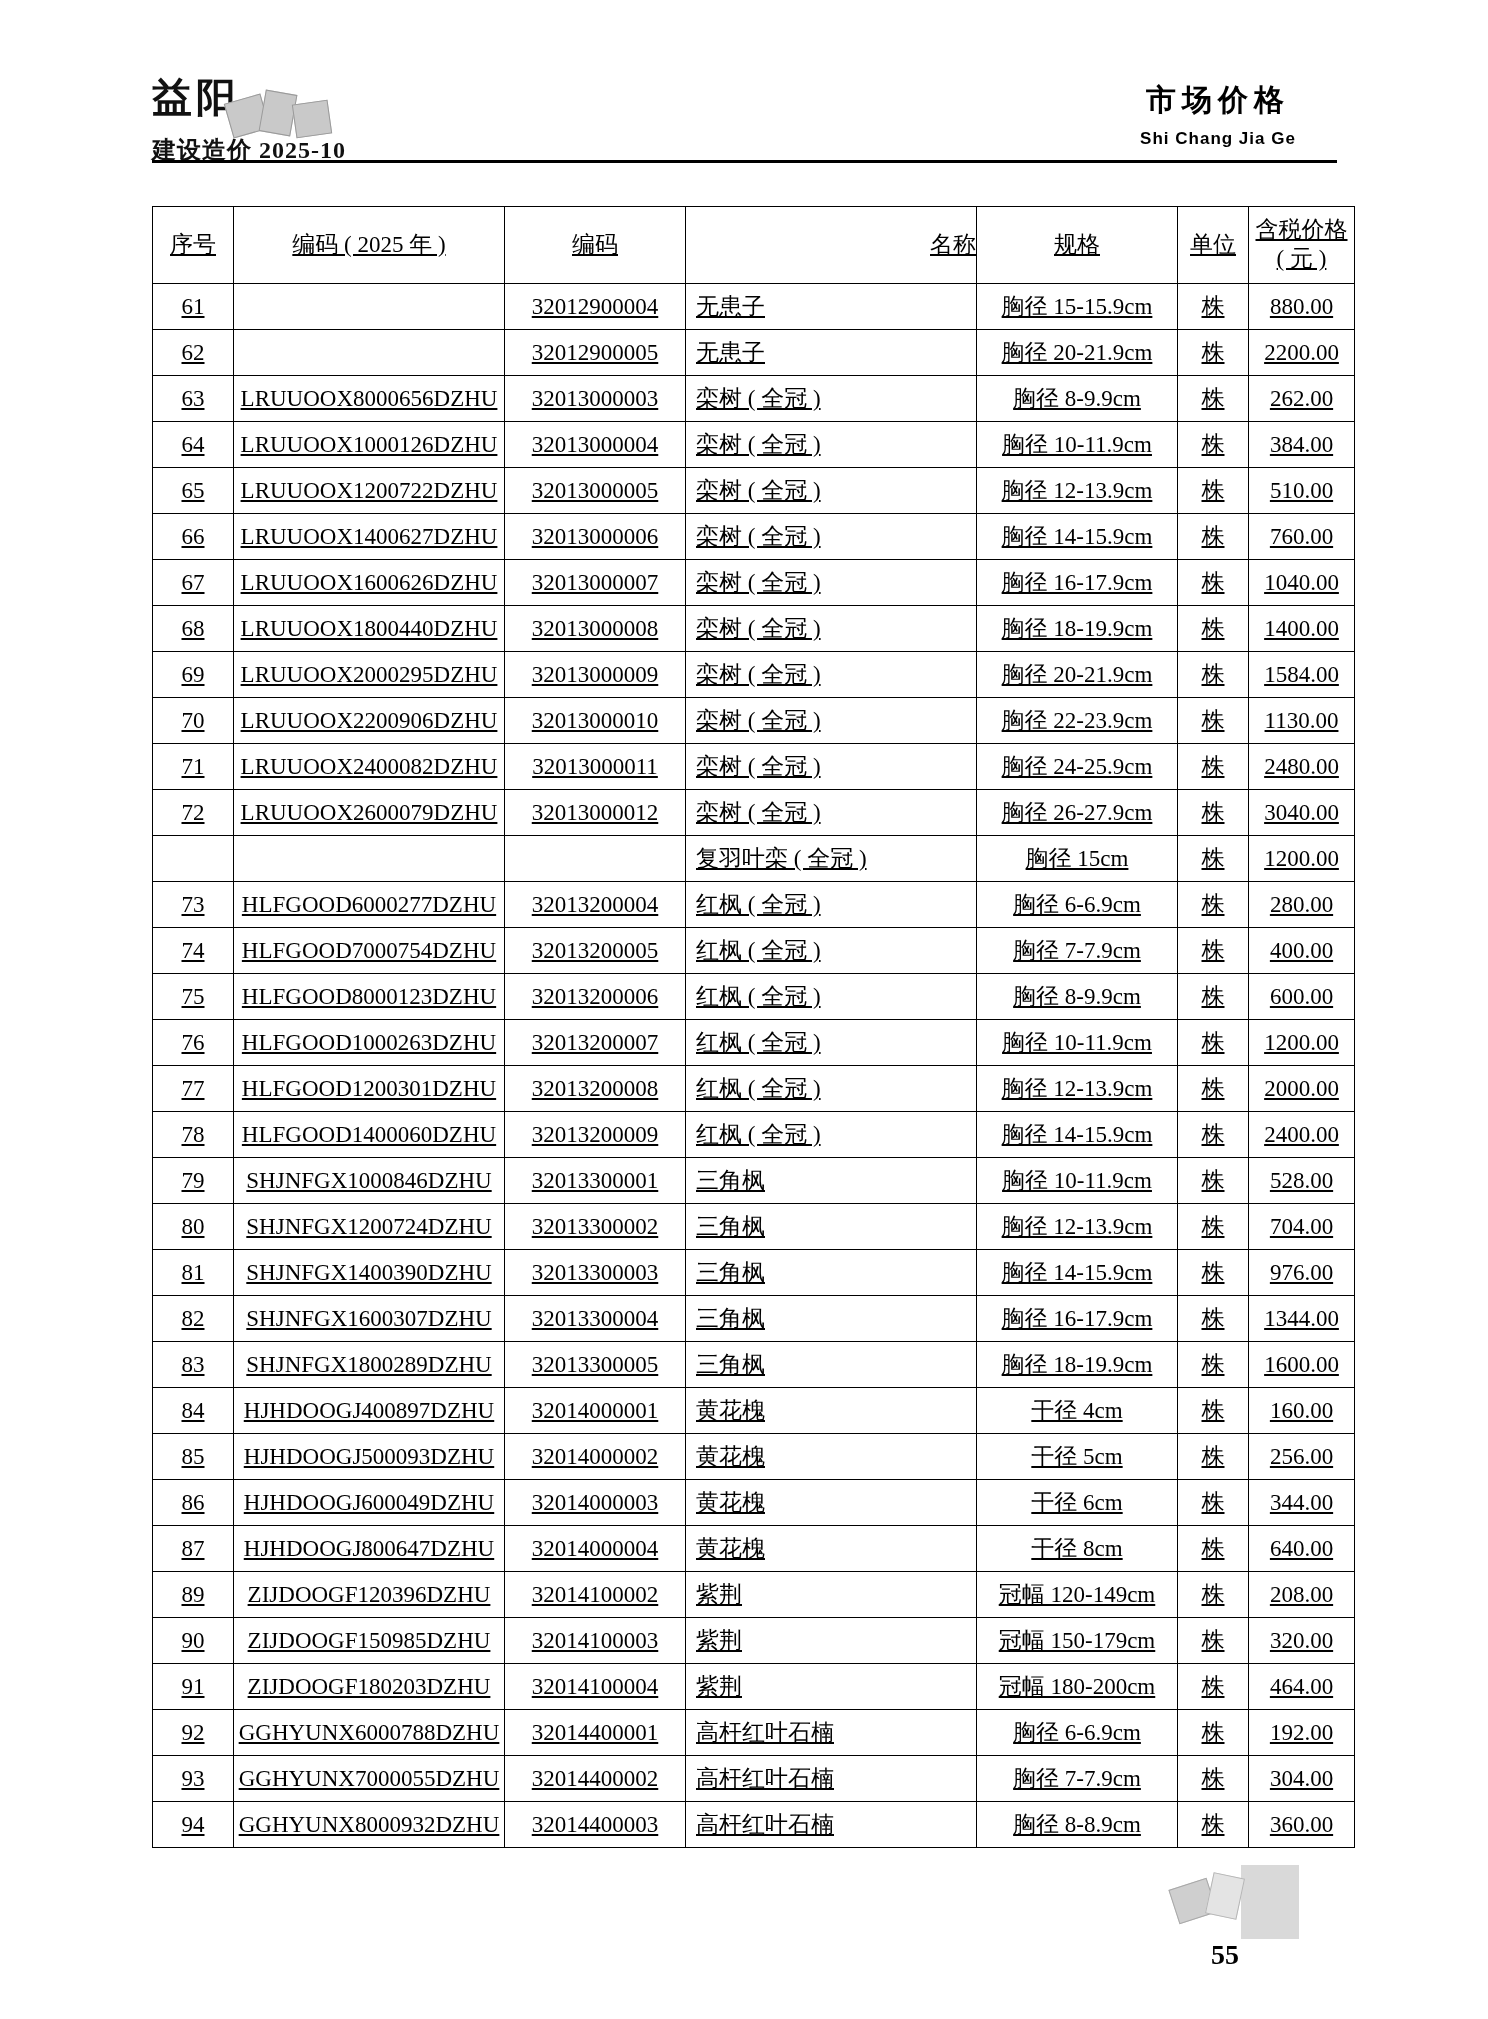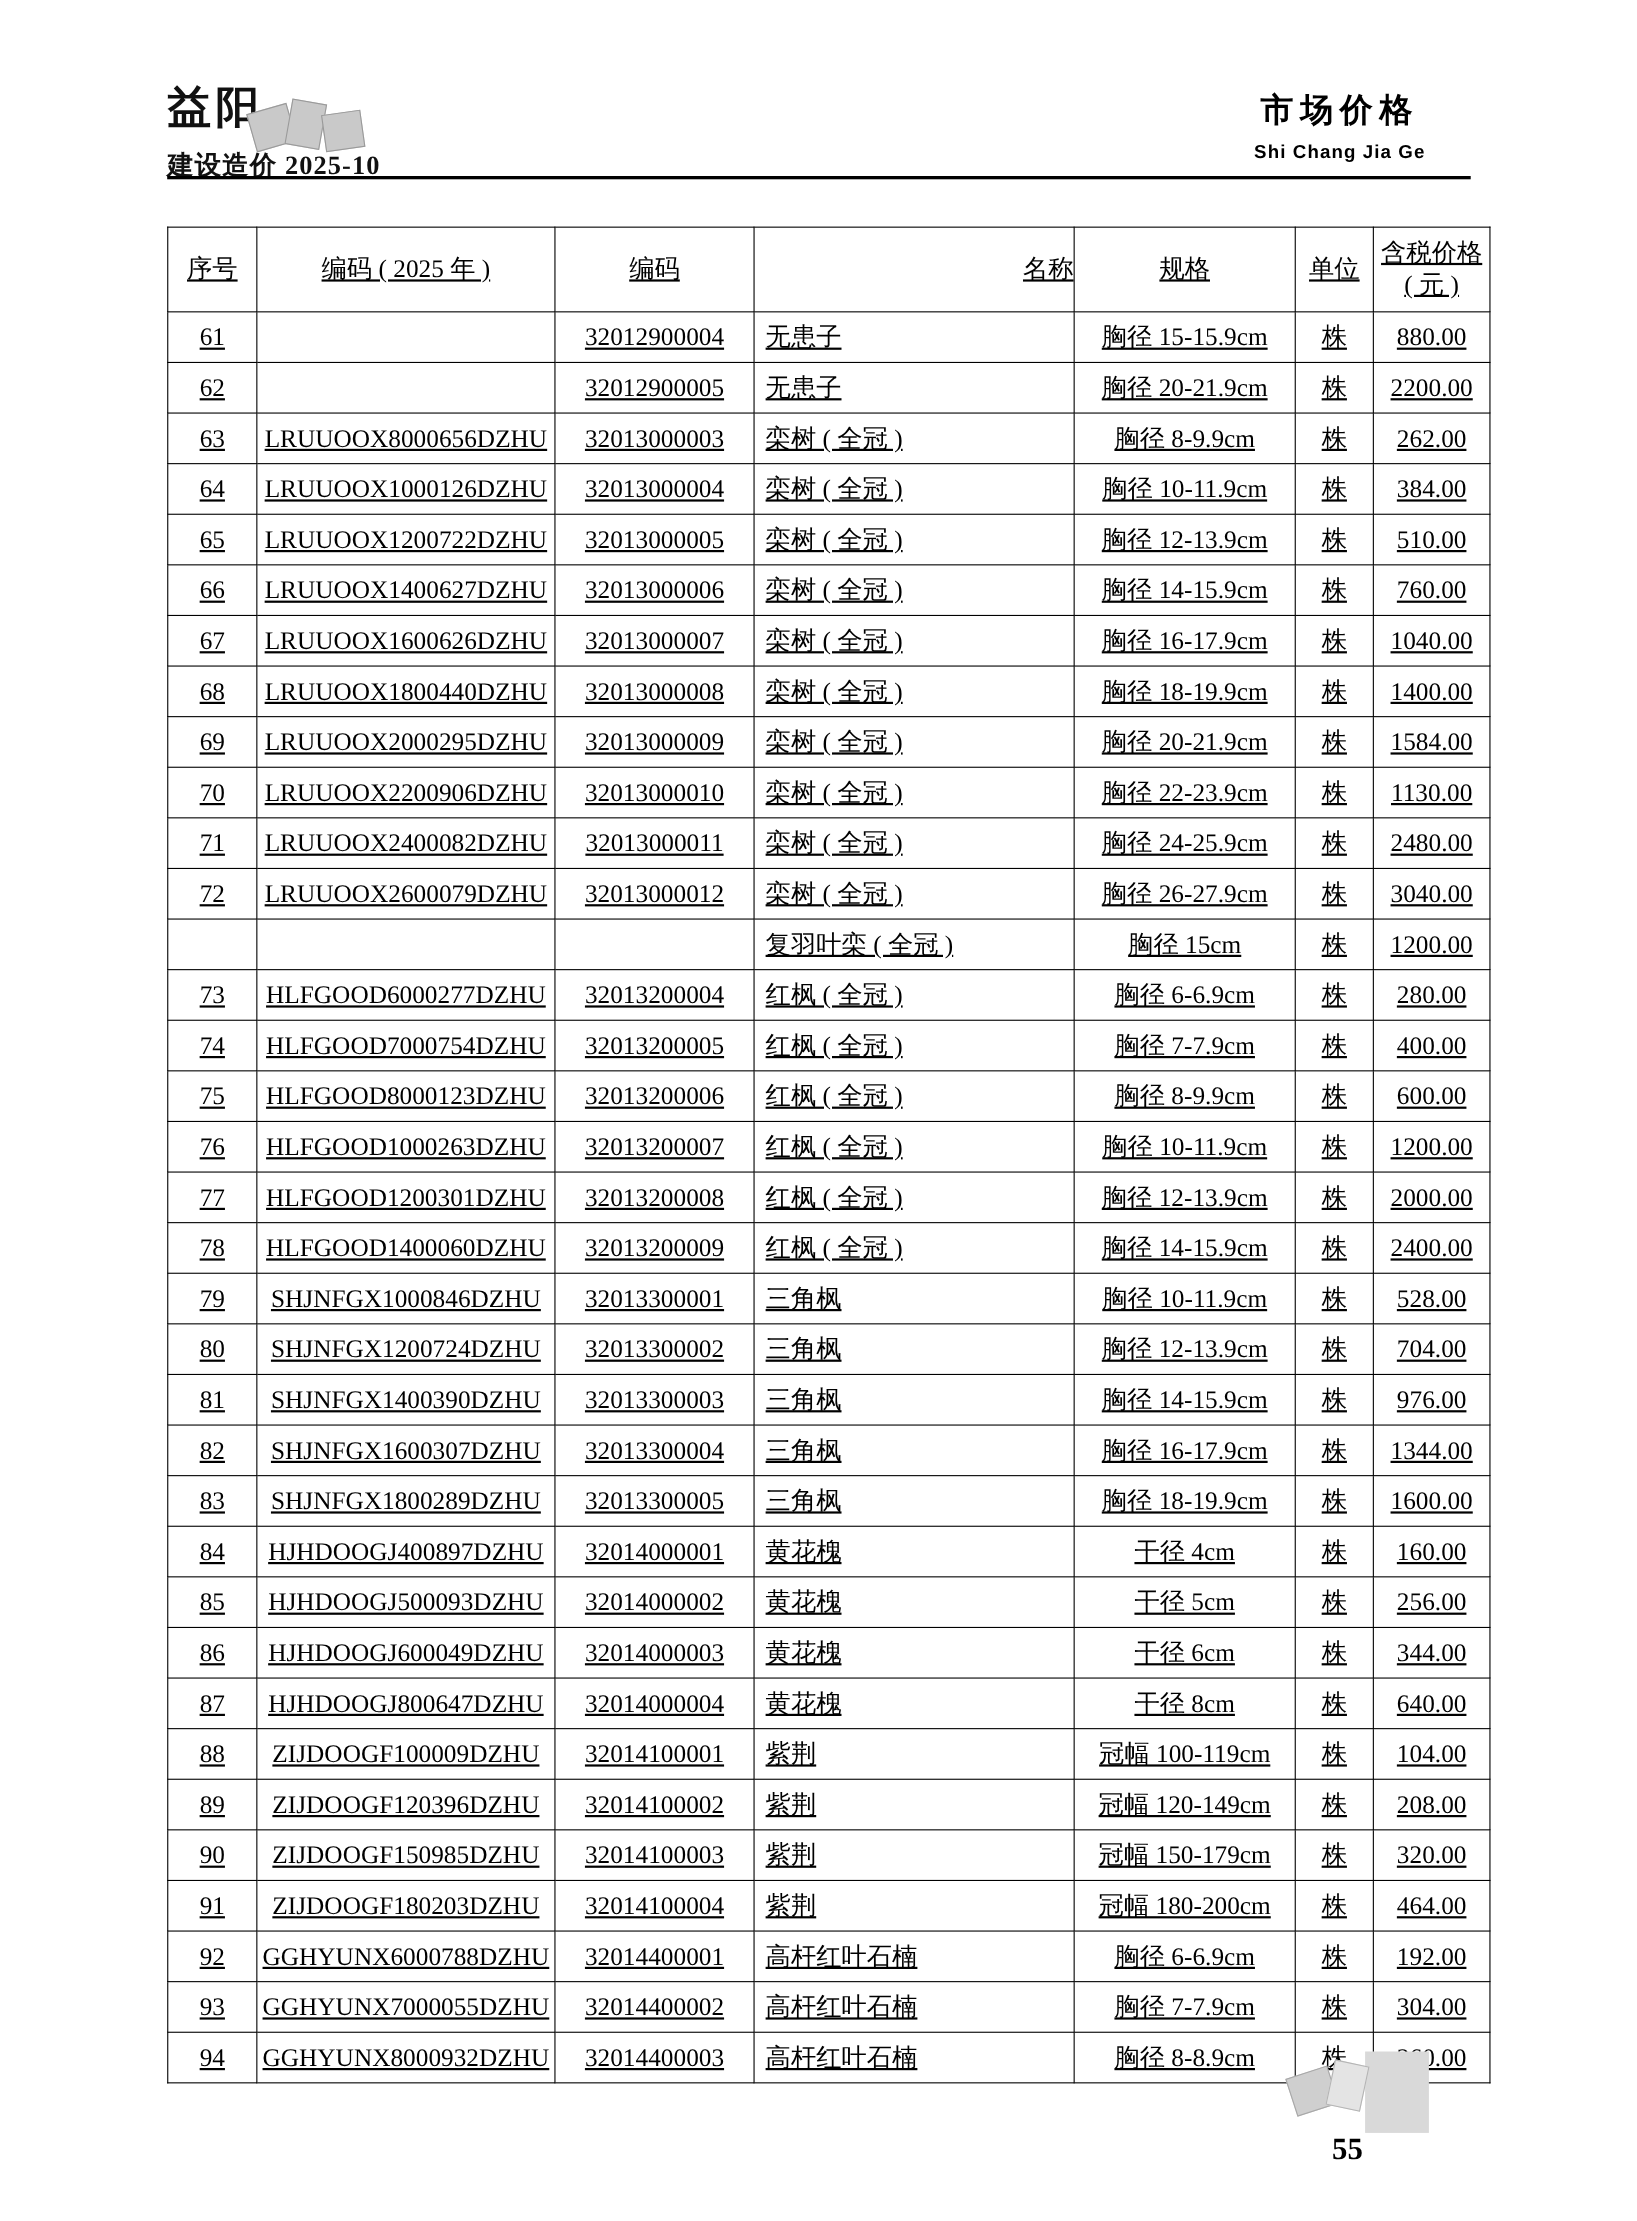--- a/index.html
+++ b/index.html
@@ -463,29 +463,20 @@
           <tr>
             <td class="c-seq">87</td>
             <td class="c-code1">HJHDOOGJ800647DZHU</td>
             <td class="c-code2">32014000004</td>
             <td class="c-name">黄花槐</td>
             <td class="c-spec">干径 8cm</td>
             <td class="c-unit">株</td>
             <td class="c-price">640.00</td>
           </tr>
           <tr>
-            <td class="c-seq">88</td>
-            <td class="c-code1">ZIJDOOGF100009DZHU</td>
-            <td class="c-code2">32014100001</td>
-            <td class="c-name">紫荆</td>
-            <td class="c-spec">冠幅 100-119cm</td>
-            <td class="c-unit">株</td>
-            <td class="c-price">104.00</td>
-          </tr>
-          <tr>
             <td class="c-seq">89</td>
             <td class="c-code1">ZIJDOOGF120396DZHU</td>
             <td class="c-code2">32014100002</td>
             <td class="c-name">紫荆</td>
             <td class="c-spec">冠幅 120-149cm</td>
             <td class="c-unit">株</td>
             <td class="c-price">208.00</td>
           </tr>
           <tr>
             <td class="c-seq">90</td>

